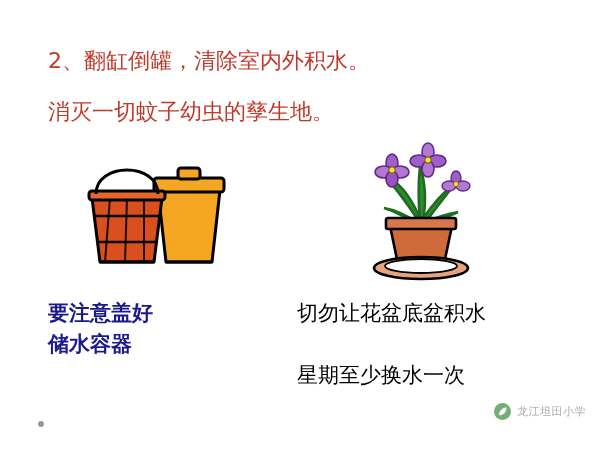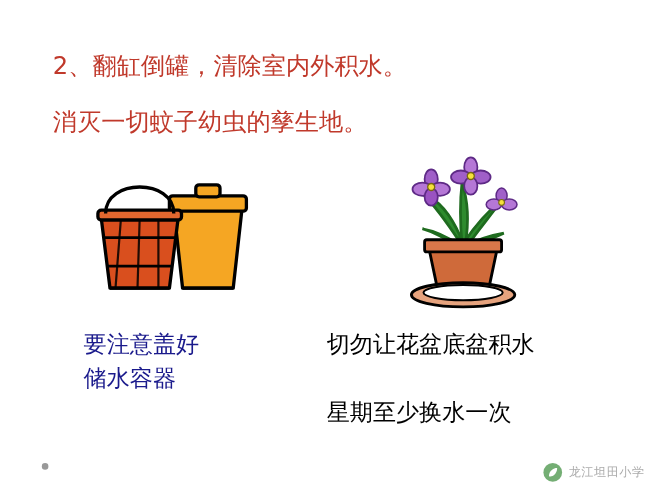--- a/index.html
+++ b/index.html
@@ -48,25 +48,25 @@
     position: absolute;
     left: 50px;
     top: 129px;
     width: 507px;
     height: 285px;
     background: #ffffff;
   }
   
   .cap-left {
     position: absolute;
-    left: 76px;
+    left: 48px;
     top: 298px;
     color: #1a1a8c;
     font-size: 21px;
-    font-weight: normal;
+    font-weight: bold;
     line-height: 31px;
     white-space: pre;
   }
   
   .cap-right {
     position: absolute;
     left: 297px;
     top: 298px;
     color: #000000;
     font-size: 21px;
@@ -80,21 +80,21 @@
     top: 421px;
     width: 6px;
     height: 6px;
     border-radius: 50%;
     background: #999999;
   }
   
   .watermark {
     position: absolute;
     right: 14px;
-    bottom: 12px;
+    bottom: 30px;
     display: flex;
     align-items: center;
     gap: 6px;
     opacity: 0.72;
     text-align: center;
   }
   .wm-logo {
     width: 17px;
     height: 17px;
     border-radius: 50%;

